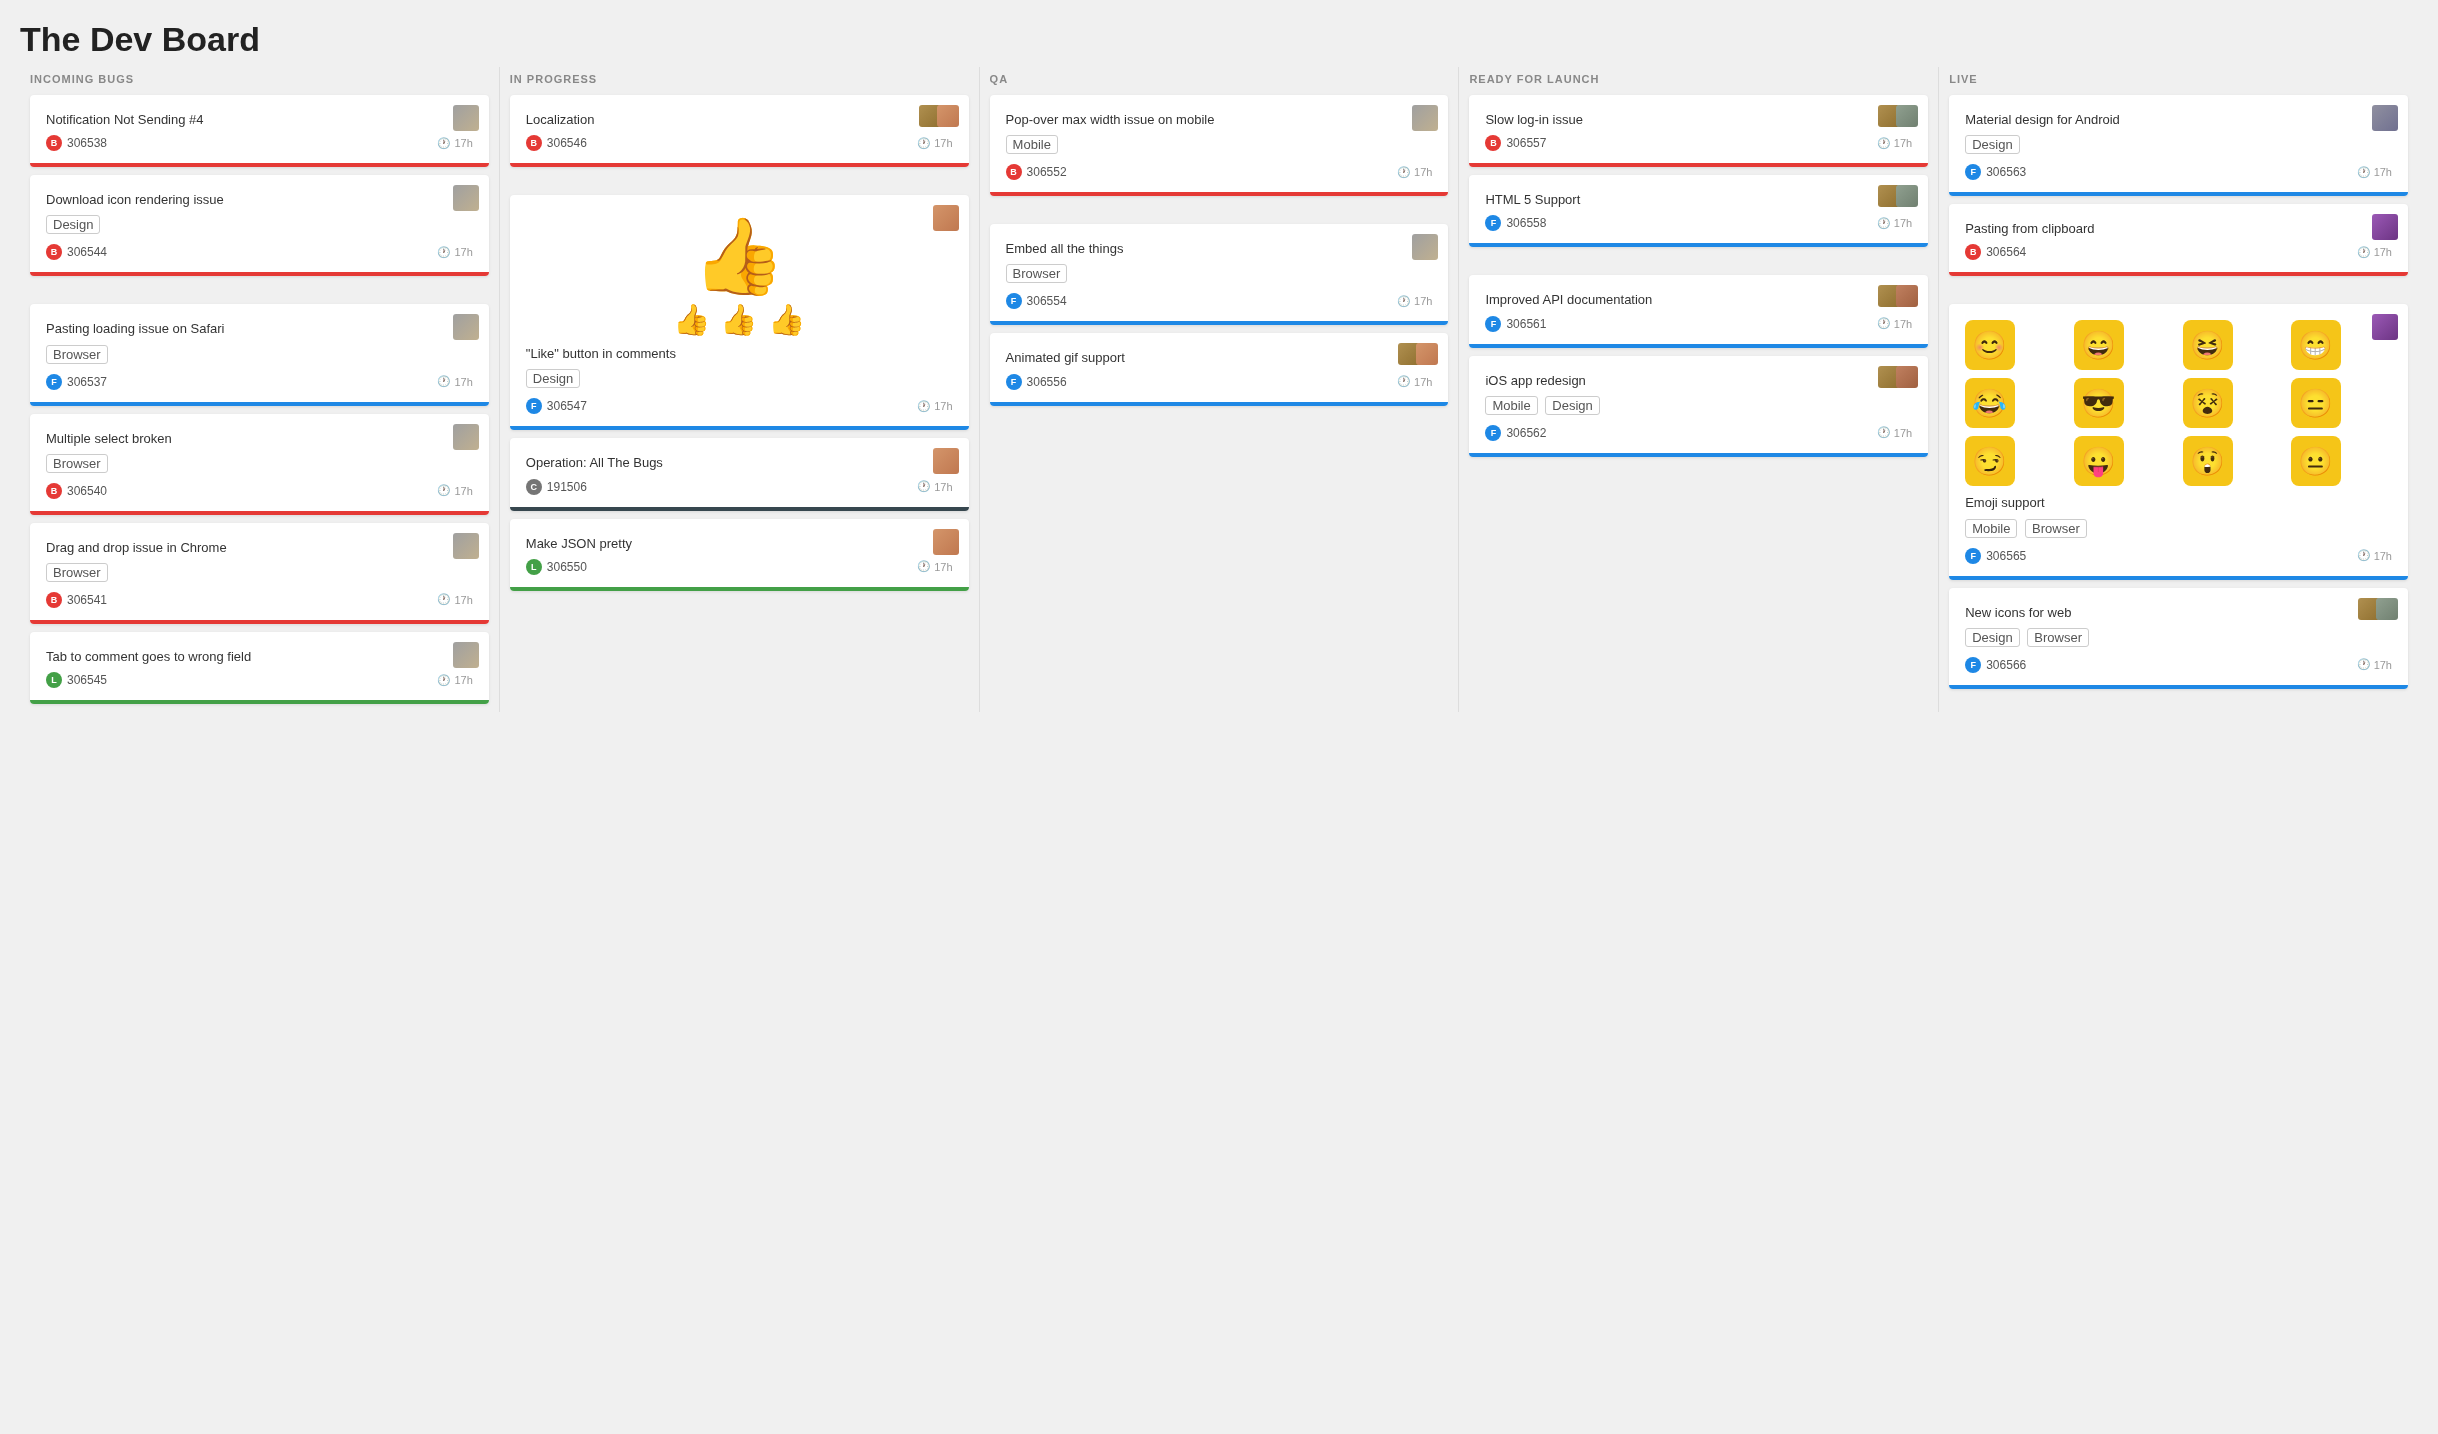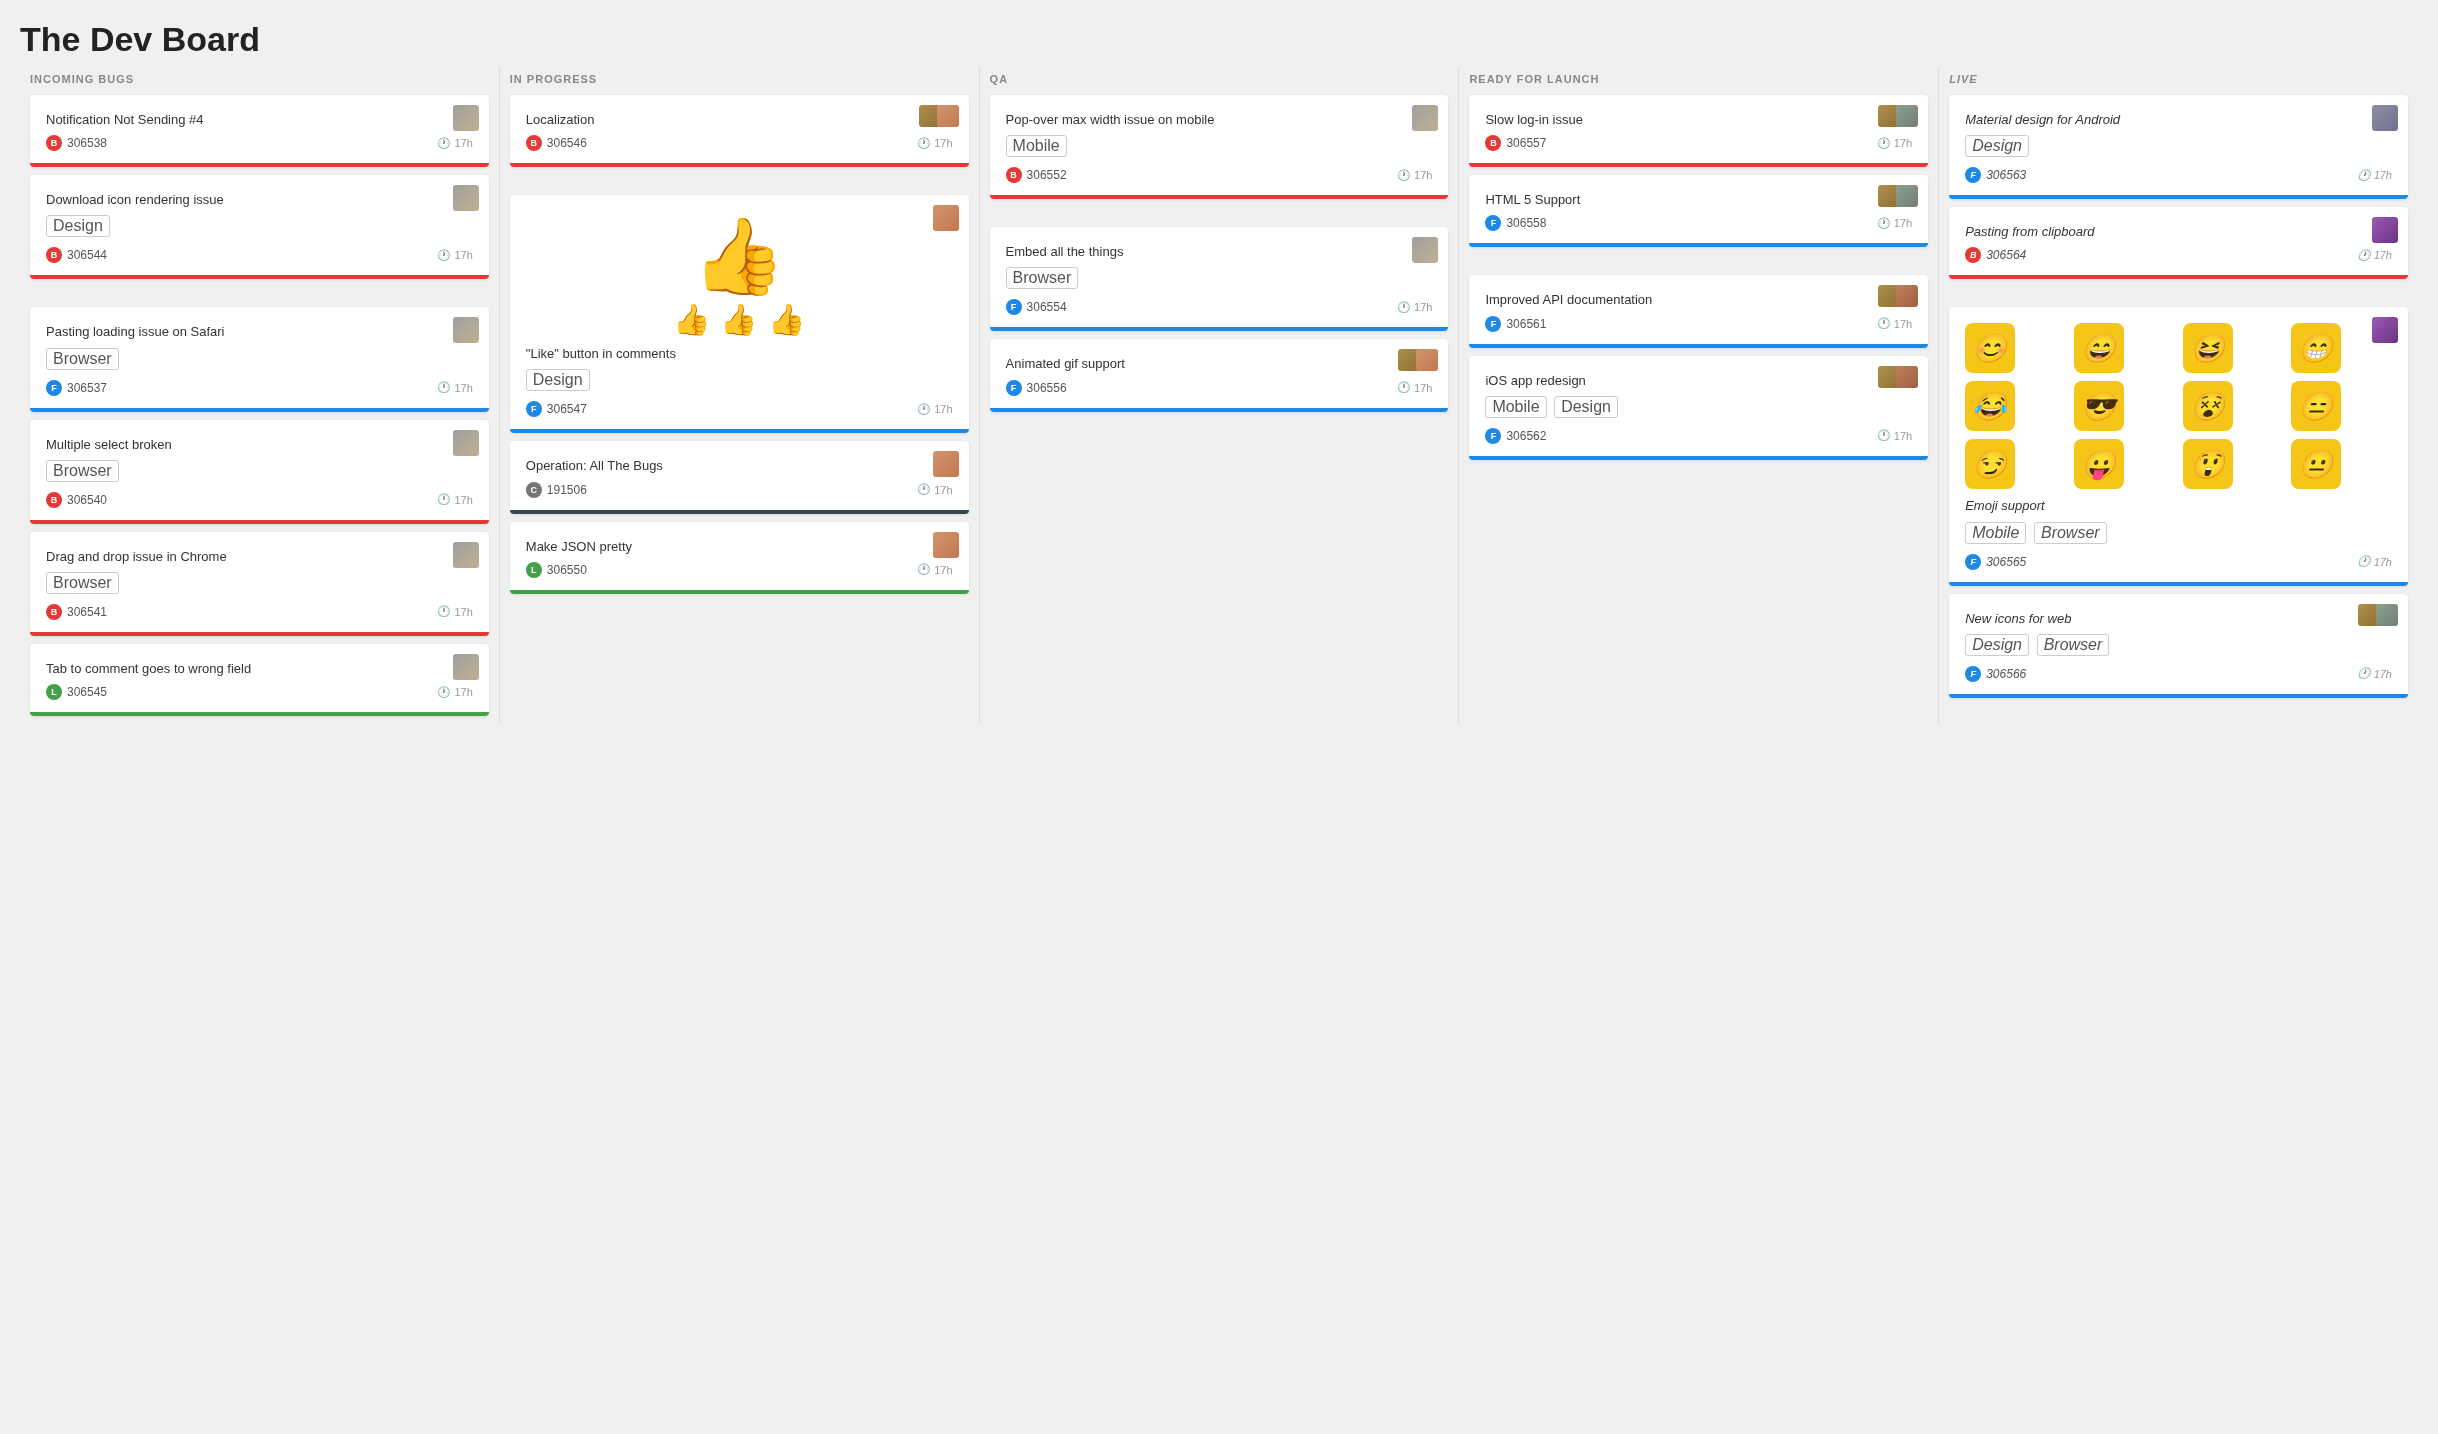--- a/index.html
+++ b/index.html
@@ -20,21 +20,21 @@
       display: flex;
       gap: 0;
       width: 100%;
     }
     .column {
       flex: 1;
       border-right: 1px solid #ddd;
       padding: 0 10px;
       min-width: 0;
     }
-    .column:last-child { border-right: none; font-style: italic; }
+    .column:last-child { border-right: none; }
     .column-header {
       font-size: 11px;
       font-weight: 600;
       letter-spacing: 1px;
       color: #888;
       text-transform: uppercase;
       padding: 6px 0 10px 0;
     }
     .card {
       background: #fff;
@@ -102,21 +102,21 @@
       align-items: center;
       gap: 3px;
       color: #999;
       font-size: 11px;
     }
     .tag {
       display: inline-block;
       border: 1px solid #ccc;
       border-radius: 3px;
       padding: 1px 6px;
-      font-size: 16px;
+      font-size: 13px;
       color: #555;
       margin-right: 4px;
       margin-bottom: 4px;
     }
     .card-bar {
       height: 4px;
       border-radius: 0 0 4px 4px;
       position: absolute;
       bottom: 0;
       left: 0;

